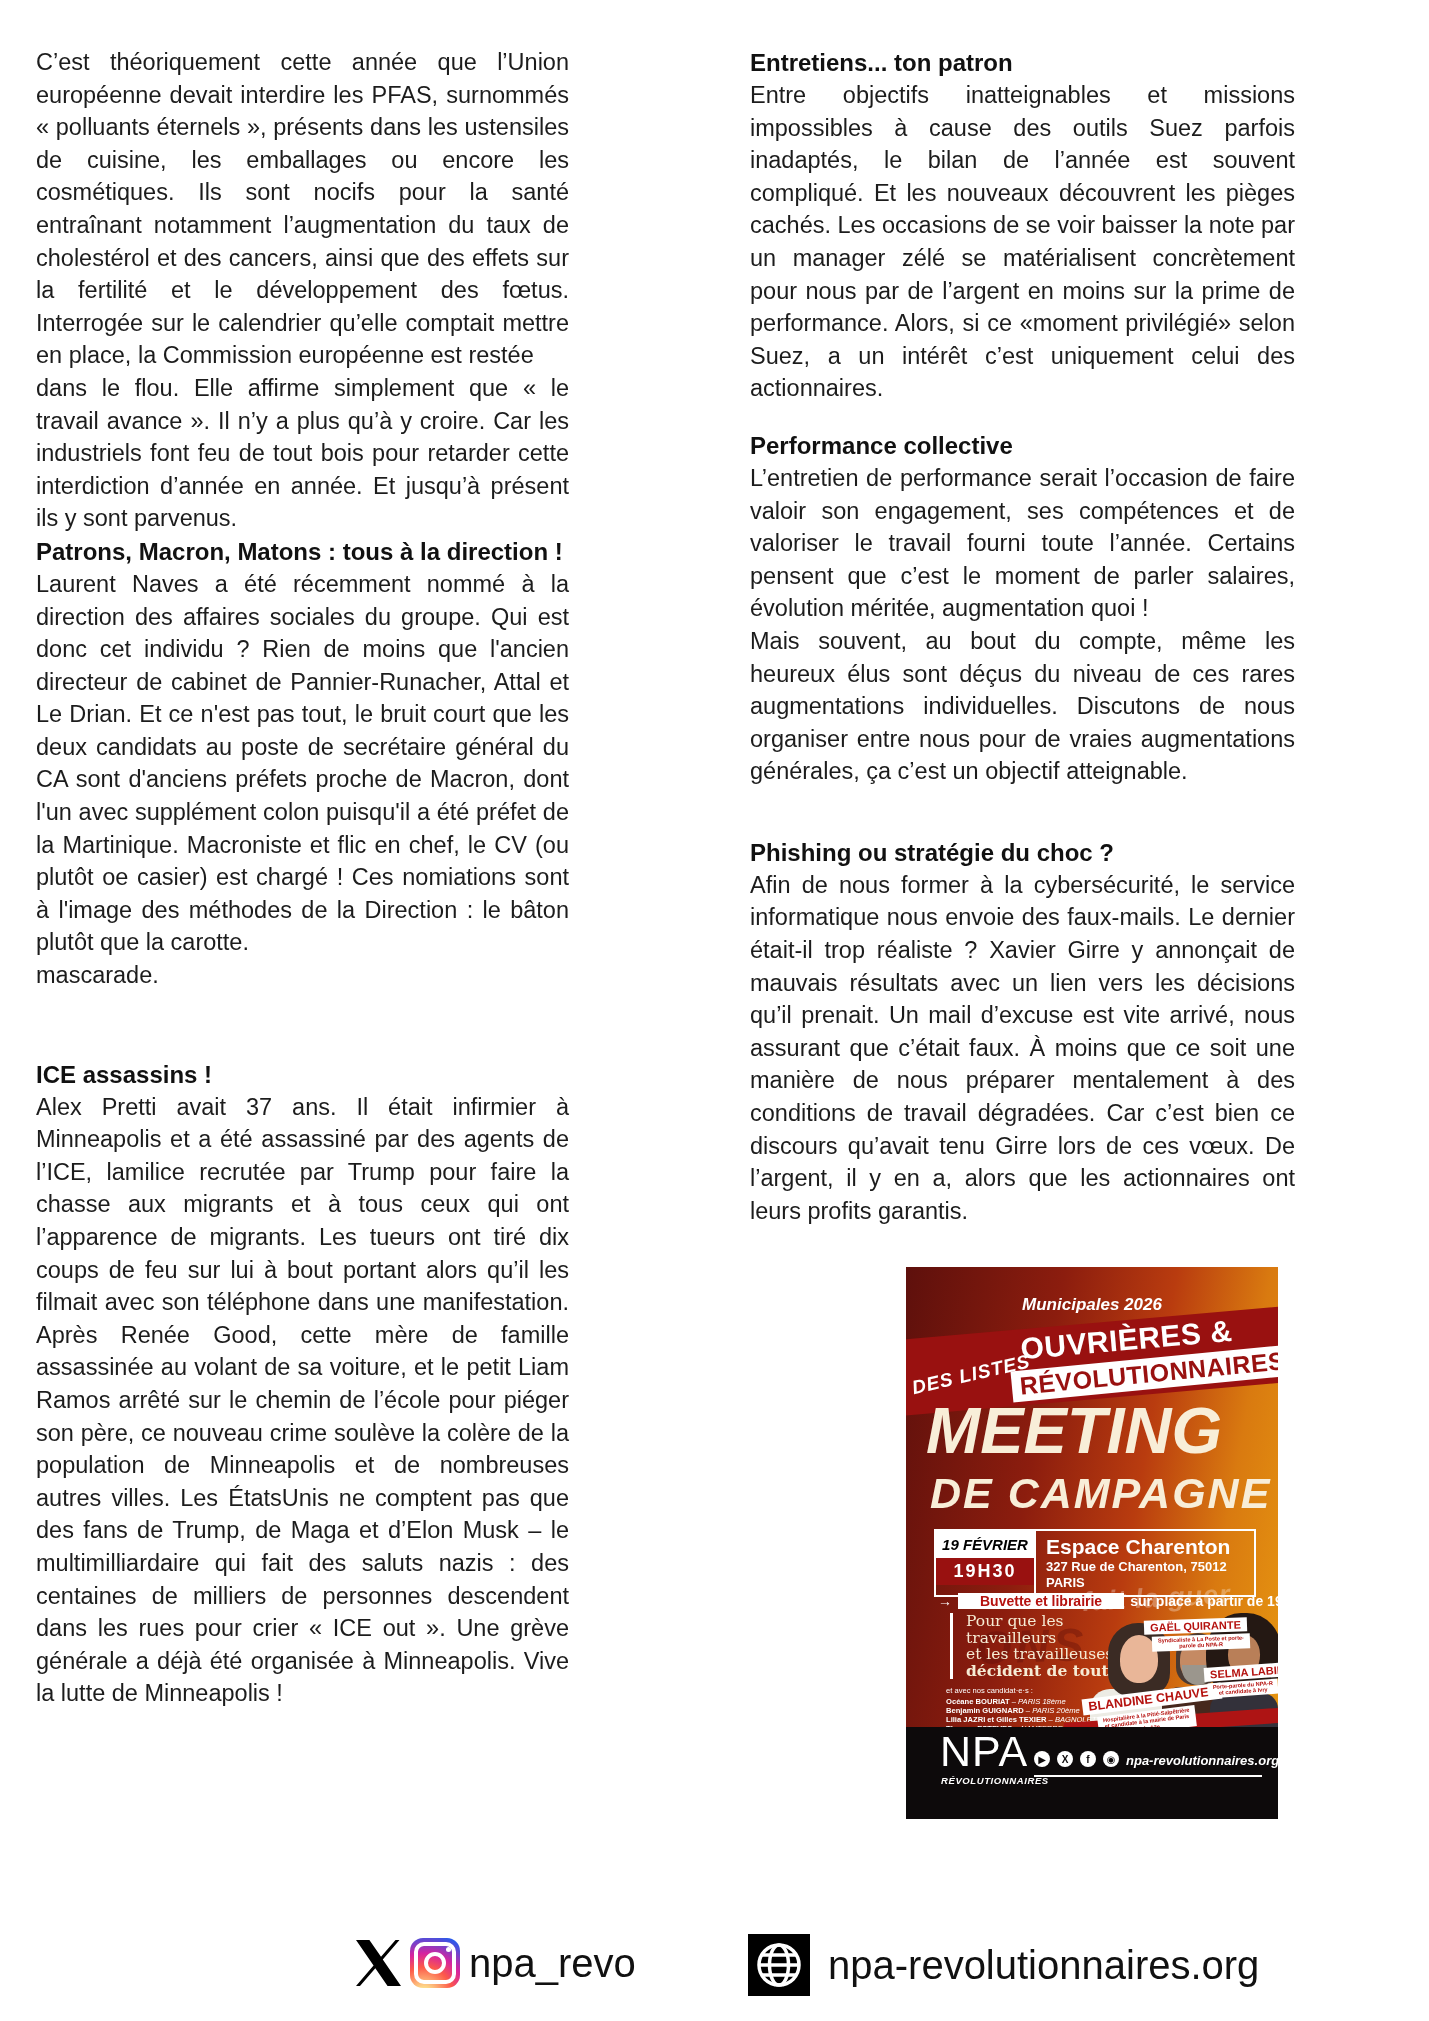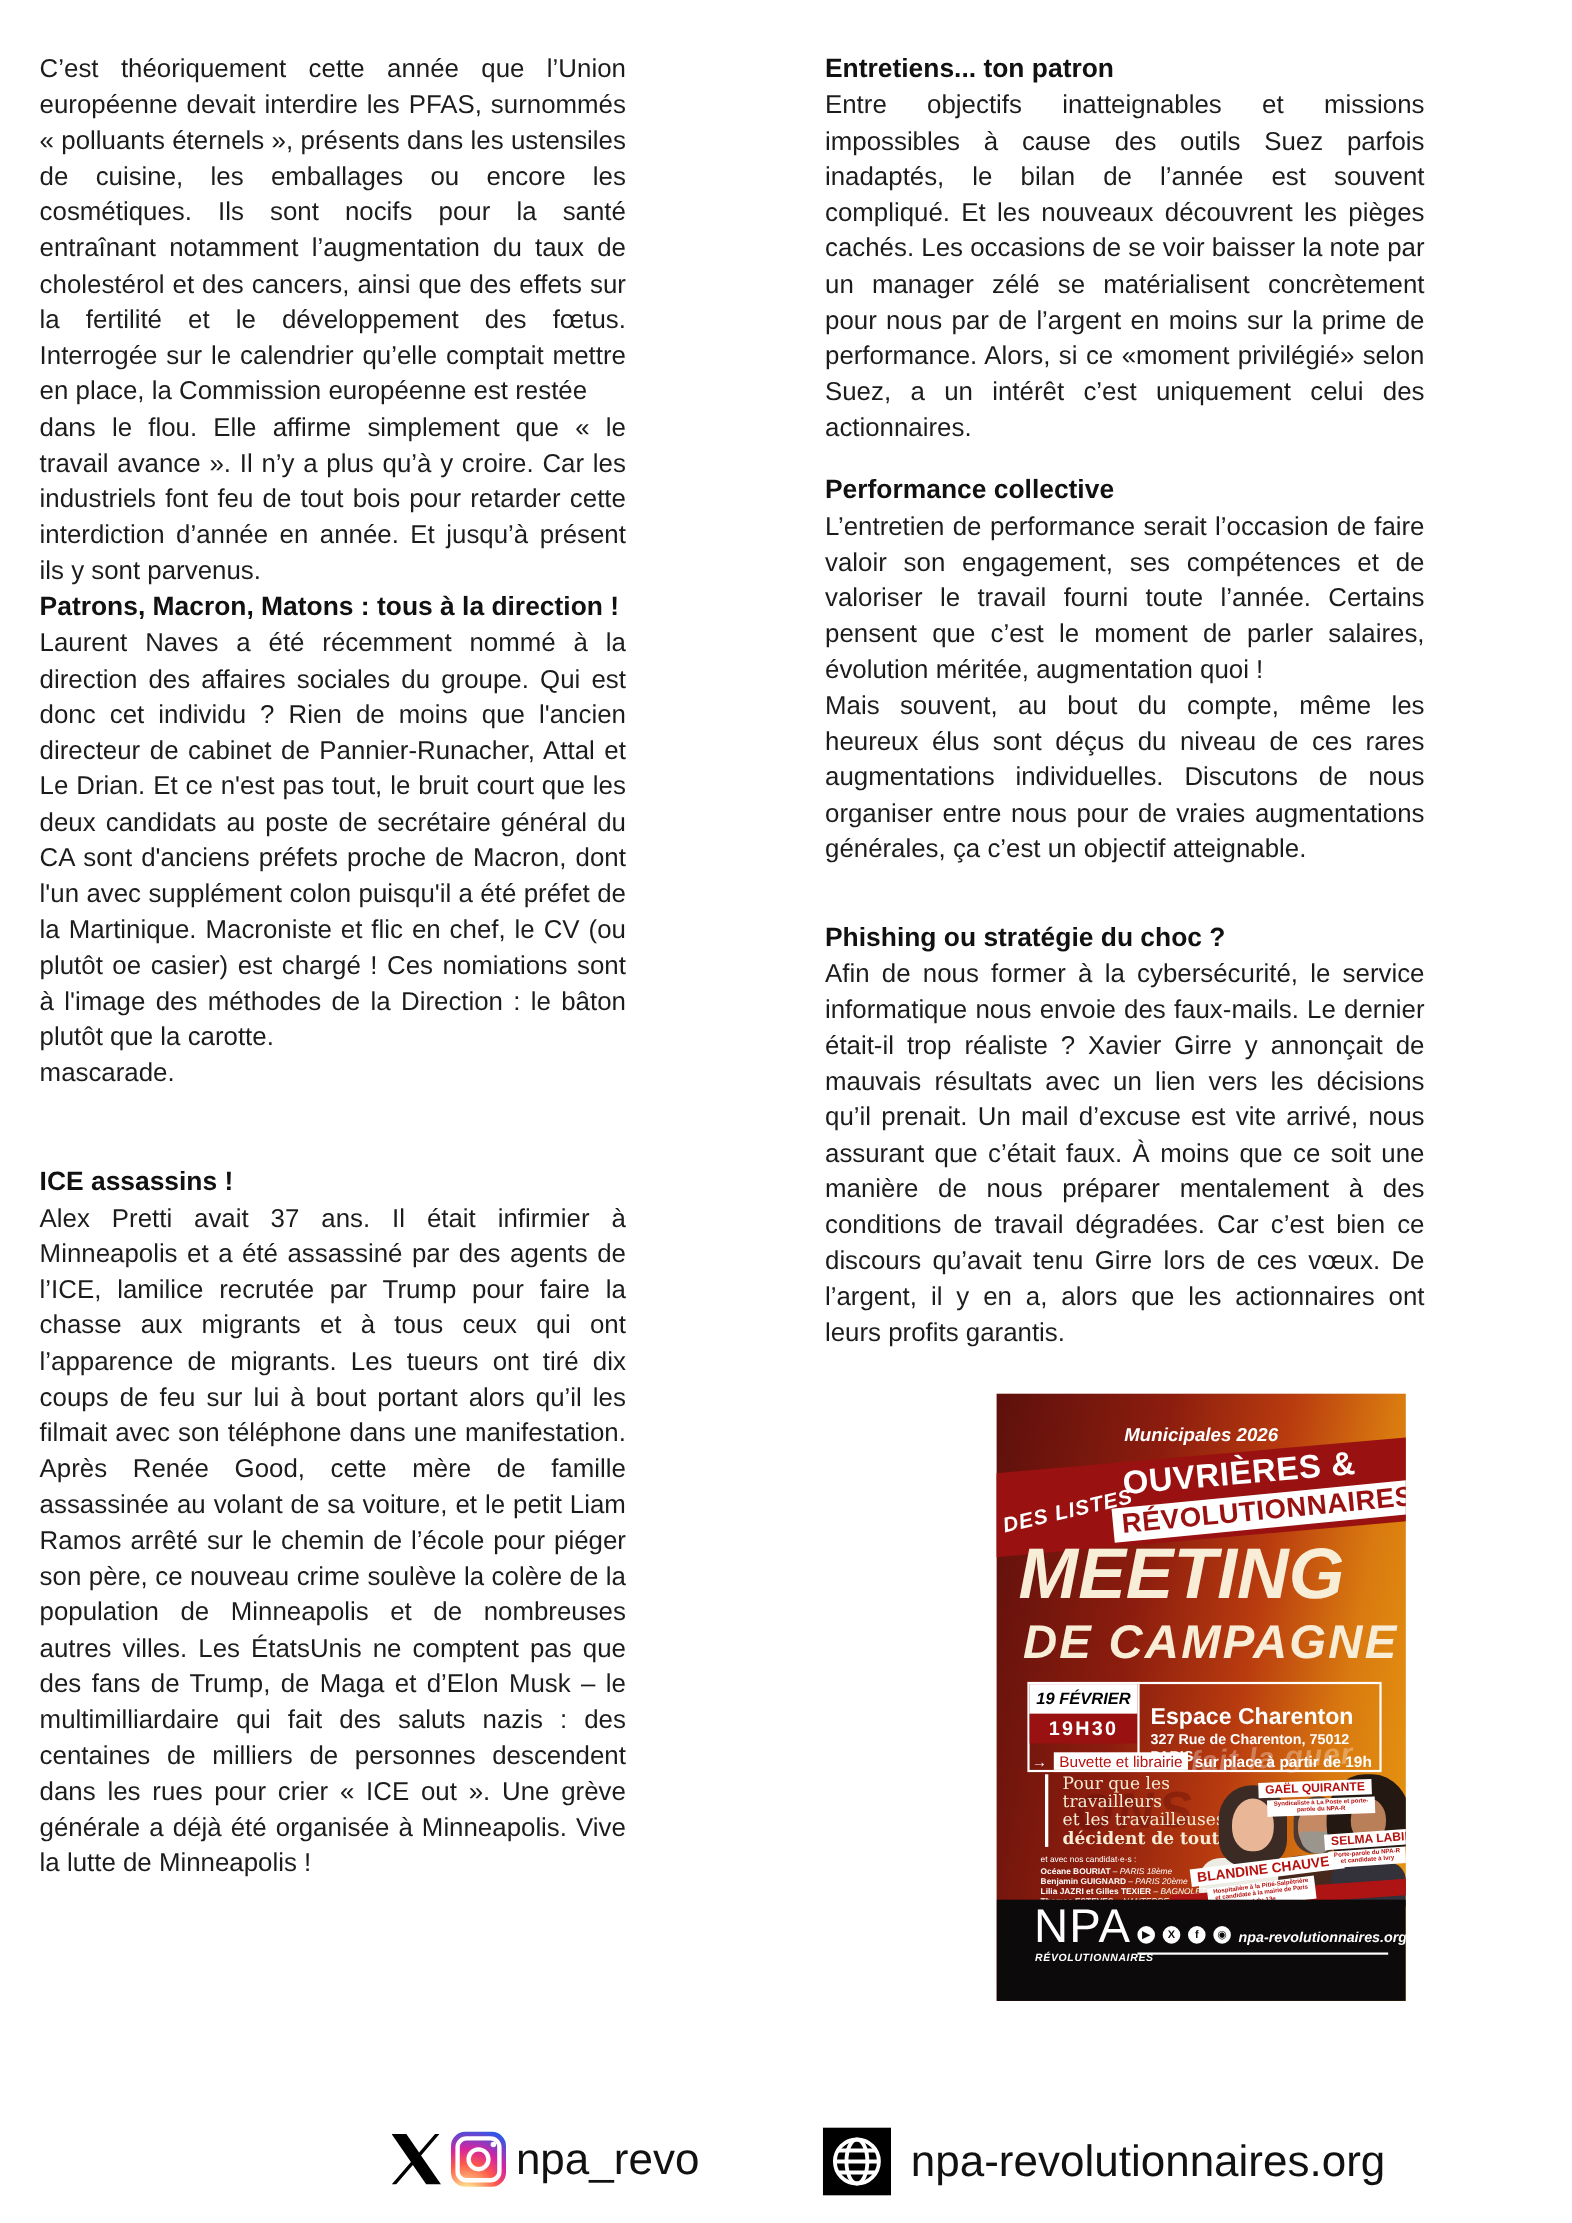--- a/index.html
+++ b/index.html
@@ -31,26 +31,26 @@
   .p-band-box{position:absolute;left:116px;top:40px;background:#fff;padding:1px 8px;transform:rotate(-0.5deg);}
   .p-band-line2{color:#991110;font-size:25px;font-weight:900;letter-spacing:0.5px;}
   .p-title1{position:absolute;top:126px;left:20px;color:#f8eed8;font-size:65px;font-weight:900;font-style:italic;white-space:nowrap;}
   .p-title2{position:absolute;top:202px;left:24px;color:#f8eed8;font-size:43px;font-weight:600;font-style:italic;letter-spacing:2px;white-space:nowrap;}
   .p-infobox{position:absolute;top:262px;left:28px;width:318px;border:2px solid #fff;display:flex;}
   .ib-left{width:98px;display:flex;flex-direction:column;}
   .ib-date{background:#fff;color:#000000;font-style:italic;font-weight:800;font-size:15px;
            height:27px;display:flex;align-items:center;justify-content:center;white-space:nowrap;}
   .ib-time{background:#991110;color:#fff;font-weight:800;font-size:18px;letter-spacing:2px;
            height:27px;display:flex;align-items:center;justify-content:center;}
-  .ib-right{flex:1;border-left:2px solid #fff;padding:17px 10px 4px;}
+  .ib-right{flex:1;border-left:2px solid #fff;padding:3px 10px 4px;}
   .ib-venue{color:#fff;font-weight:800;font-size:21px;line-height:25px;}
   .ib-addr{color:#fff;font-weight:700;font-size:13px;line-height:16px;}
   .p-note{position:absolute;top:326px;left:32px;display:flex;align-items:center;gap:6px;white-space:nowrap;}
   .note-arrow{color:#fff;font-size:14px;font-weight:700;}
-  .note-chip{background:#fff;color:#b5120f;font-weight:400;font-size:14px;padding:0 5px;}
+  .note-chip{background:#fff;color:#b5120f;font-weight:700;font-size:14px;padding:0 22px;}
   .note-rest{color:#fff;font-weight:700;font-size:14px;}
   .p-slogan{position:absolute;top:346px;left:44px;border-left:3px solid #fff;padding-left:13px;
             font-family:"DejaVu Serif","Liberation Serif",serif;color:#f6ebd4;font-size:15.5px;line-height:16.5px;}
   .p-slogan .bold{font-weight:700;}
   .p-cands{position:absolute;top:420px;left:40px;color:#fff;font-size:7.6px;line-height:8.8px;}
   .cand-intro{margin-bottom:2px;}
   .cand-name{font-weight:800;}
   .cand-place{font-style:italic;}
   
   .person{position:absolute;}

